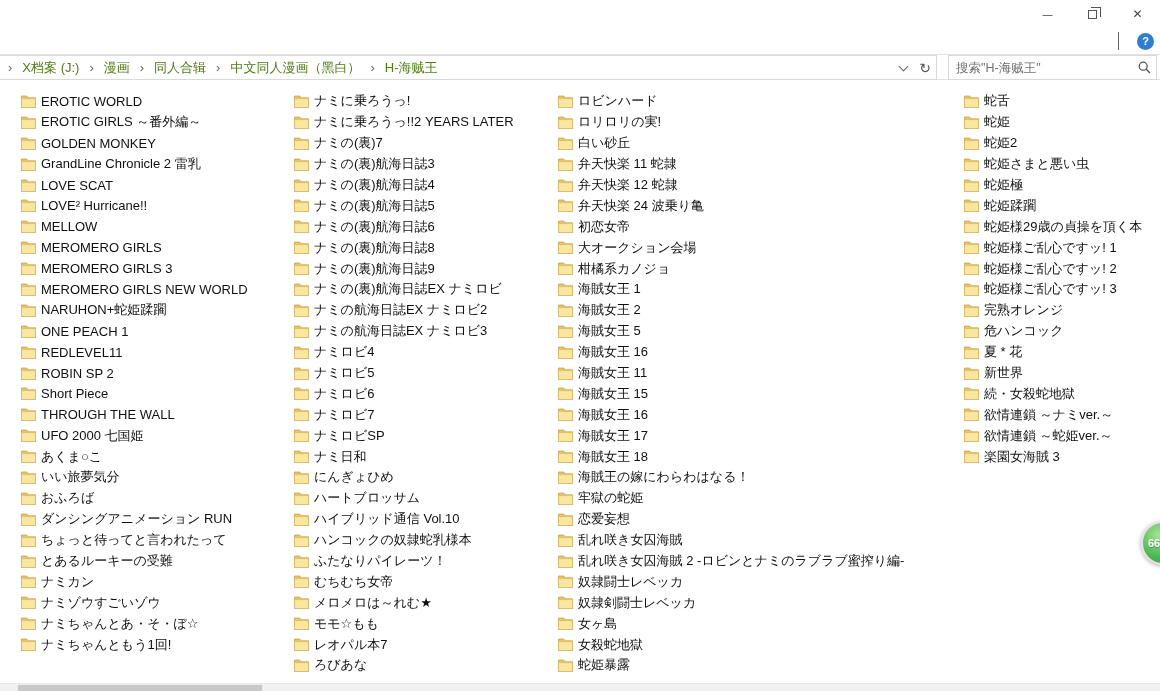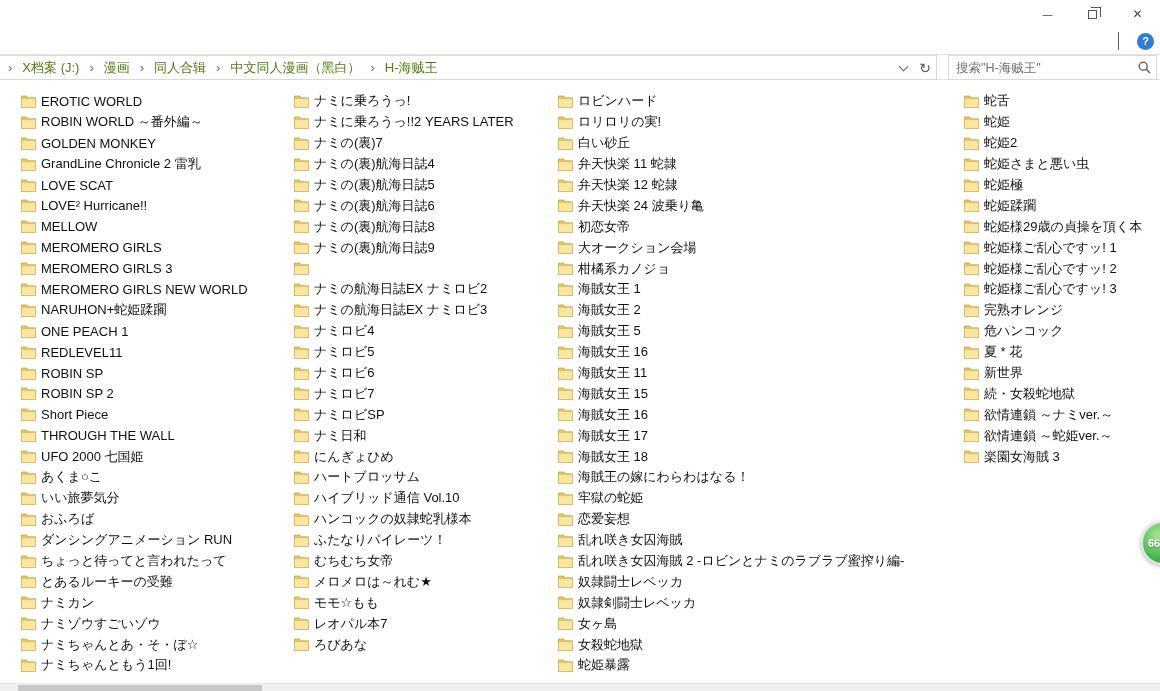--- a/index.html
+++ b/index.html
@@ -142,21 +142,21 @@
         </span>
         <span class="flabel">EROTIC WORLD</span>
       </div>
       <div class="item">
         <span class="ficon">
           <svg width="15" height="13" viewBox="0 0 15 13">
             <path d="M0.5 1 h5.2 l1.4 1.8 h7.4 v9.7 h-14 z" fill="#eac562" stroke="#c49a3f" stroke-width="0.7"></path>
             <path d="M0.5 3.6 h14 v8.9 h-14 z" fill="#f9e79f" stroke="#d9b15f" stroke-width="0.6"></path>
           </svg>
         </span>
-        <span class="flabel">ROBIN WORLD ～番外編～</span>
+        <span class="flabel">EROTIC GIRLS ～番外編～</span>
       </div>
       <div class="item">
         <span class="ficon">
           <svg width="15" height="13" viewBox="0 0 15 13">
             <path d="M0.5 1 h5.2 l1.4 1.8 h7.4 v9.7 h-14 z" fill="#eac562" stroke="#c49a3f" stroke-width="0.7"></path>
             <path d="M0.5 3.6 h14 v8.9 h-14 z" fill="#f9e79f" stroke="#d9b15f" stroke-width="0.6"></path>
           </svg>
         </span>
         <span class="flabel">GOLDEN MONKEY</span>
       </div>
@@ -250,29 +250,20 @@
         </span>
         <span class="flabel">REDLEVEL11</span>
       </div>
       <div class="item">
         <span class="ficon">
           <svg width="15" height="13" viewBox="0 0 15 13">
             <path d="M0.5 1 h5.2 l1.4 1.8 h7.4 v9.7 h-14 z" fill="#eac562" stroke="#c49a3f" stroke-width="0.7"></path>
             <path d="M0.5 3.6 h14 v8.9 h-14 z" fill="#f9e79f" stroke="#d9b15f" stroke-width="0.6"></path>
           </svg>
         </span>
-        <span class="flabel">ROBIN SP</span>
-      </div>
-      <div class="item">
-        <span class="ficon">
-          <svg width="15" height="13" viewBox="0 0 15 13">
-            <path d="M0.5 1 h5.2 l1.4 1.8 h7.4 v9.7 h-14 z" fill="#eac562" stroke="#c49a3f" stroke-width="0.7"></path>
-            <path d="M0.5 3.6 h14 v8.9 h-14 z" fill="#f9e79f" stroke="#d9b15f" stroke-width="0.6"></path>
-          </svg>
-        </span>
         <span class="flabel">ROBIN SP 2</span>
       </div>
       <div class="item">
         <span class="ficon">
           <svg width="15" height="13" viewBox="0 0 15 13">
             <path d="M0.5 1 h5.2 l1.4 1.8 h7.4 v9.7 h-14 z" fill="#eac562" stroke="#c49a3f" stroke-width="0.7"></path>
             <path d="M0.5 3.6 h14 v8.9 h-14 z" fill="#f9e79f" stroke="#d9b15f" stroke-width="0.6"></path>
           </svg>
         </span>
         <span class="flabel">Short Piece</span>
@@ -414,20 +405,29 @@
         </span>
         <span class="flabel">ナミの(裏)7</span>
       </div>
       <div class="item">
         <span class="ficon">
           <svg width="15" height="13" viewBox="0 0 15 13">
             <path d="M0.5 1 h5.2 l1.4 1.8 h7.4 v9.7 h-14 z" fill="#eac562" stroke="#c49a3f" stroke-width="0.7"></path>
             <path d="M0.5 3.6 h14 v8.9 h-14 z" fill="#f9e79f" stroke="#d9b15f" stroke-width="0.6"></path>
           </svg>
         </span>
+        <span class="flabel">ナミの(裏)航海日誌3</span>
+      </div>
+      <div class="item">
+        <span class="ficon">
+          <svg width="15" height="13" viewBox="0 0 15 13">
+            <path d="M0.5 1 h5.2 l1.4 1.8 h7.4 v9.7 h-14 z" fill="#eac562" stroke="#c49a3f" stroke-width="0.7"></path>
+            <path d="M0.5 3.6 h14 v8.9 h-14 z" fill="#f9e79f" stroke="#d9b15f" stroke-width="0.6"></path>
+          </svg>
+        </span>
         <span class="flabel">ナミの(裏)航海日誌4</span>
       </div>
       <div class="item">
         <span class="ficon">
           <svg width="15" height="13" viewBox="0 0 15 13">
             <path d="M0.5 1 h5.2 l1.4 1.8 h7.4 v9.7 h-14 z" fill="#eac562" stroke="#c49a3f" stroke-width="0.7"></path>
             <path d="M0.5 3.6 h14 v8.9 h-14 z" fill="#f9e79f" stroke="#d9b15f" stroke-width="0.6"></path>
           </svg>
         </span>
         <span class="flabel">ナミの(裏)航海日誌5</span>
@@ -459,20 +459,21 @@
         </span>
         <span class="flabel">ナミの(裏)航海日誌9</span>
       </div>
       <div class="item">
         <span class="ficon">
           <svg width="15" height="13" viewBox="0 0 15 13">
             <path d="M0.5 1 h5.2 l1.4 1.8 h7.4 v9.7 h-14 z" fill="#eac562" stroke="#c49a3f" stroke-width="0.7"></path>
             <path d="M0.5 3.6 h14 v8.9 h-14 z" fill="#f9e79f" stroke="#d9b15f" stroke-width="0.6"></path>
           </svg>
         </span>
+        <span class="flabel">ナミの(裏)航海日誌EX ナミロビ</span>
       </div>
       <div class="item">
         <span class="ficon">
           <svg width="15" height="13" viewBox="0 0 15 13">
             <path d="M0.5 1 h5.2 l1.4 1.8 h7.4 v9.7 h-14 z" fill="#eac562" stroke="#c49a3f" stroke-width="0.7"></path>
             <path d="M0.5 3.6 h14 v8.9 h-14 z" fill="#f9e79f" stroke="#d9b15f" stroke-width="0.6"></path>
           </svg>
         </span>
         <span class="flabel">ナミの航海日誌EX ナミロビ2</span>
       </div>

